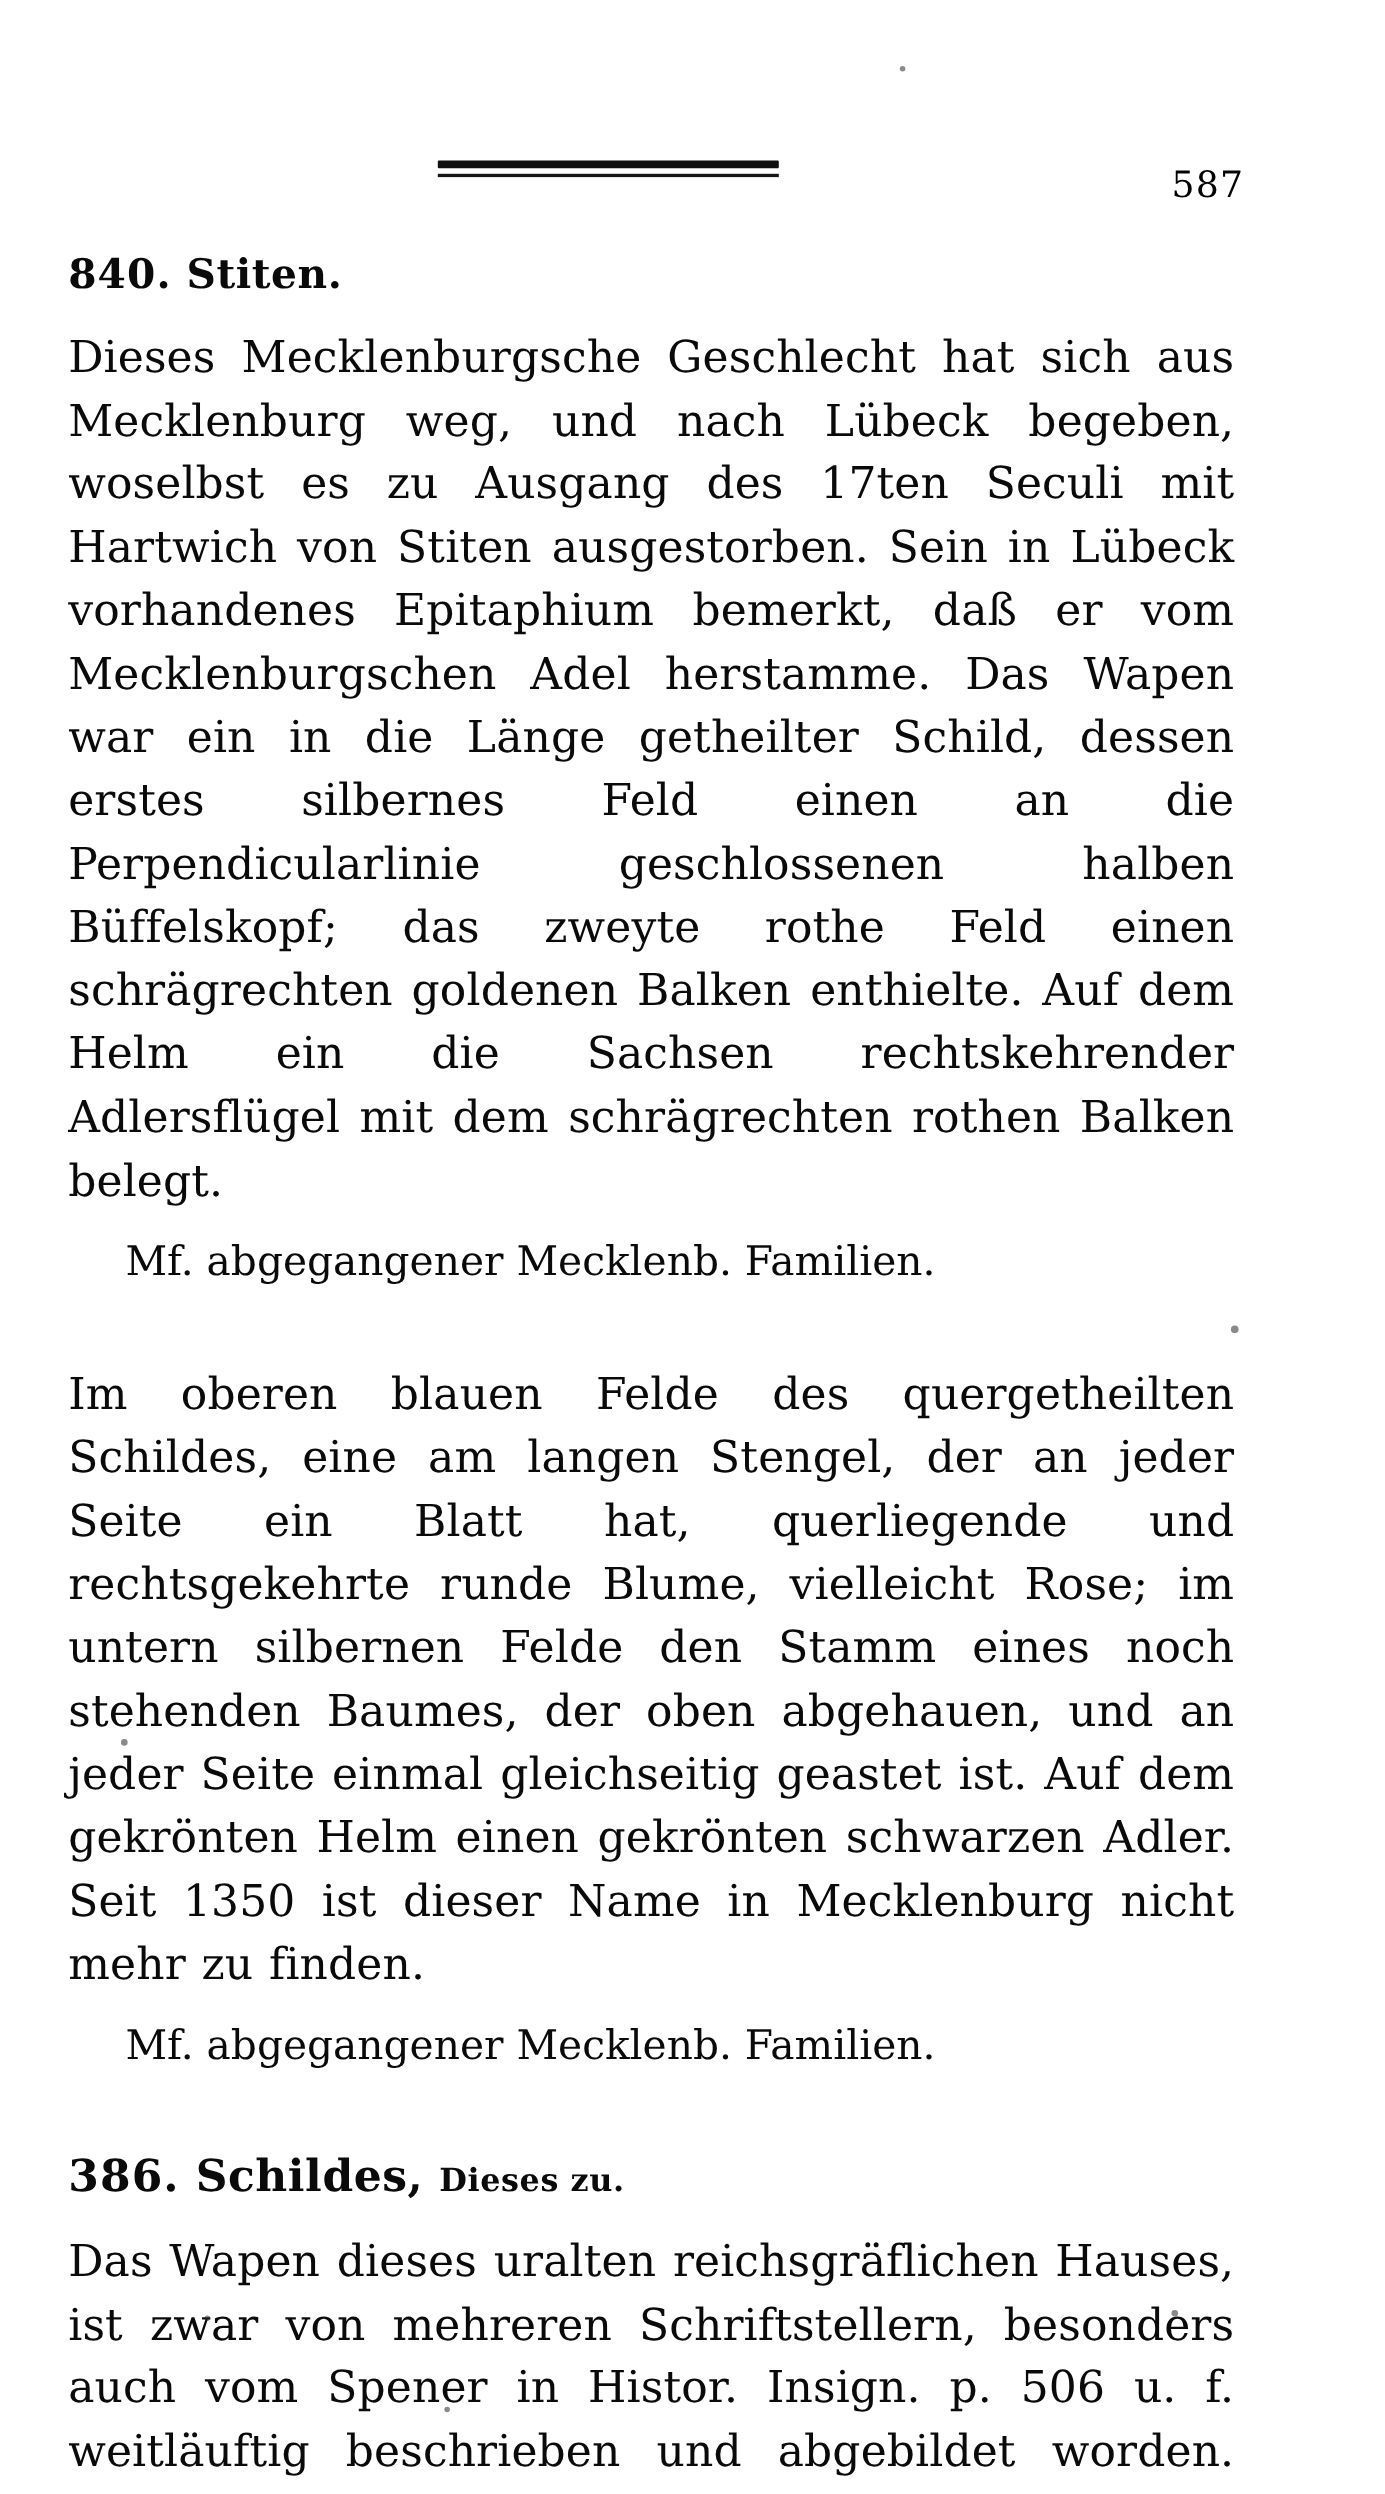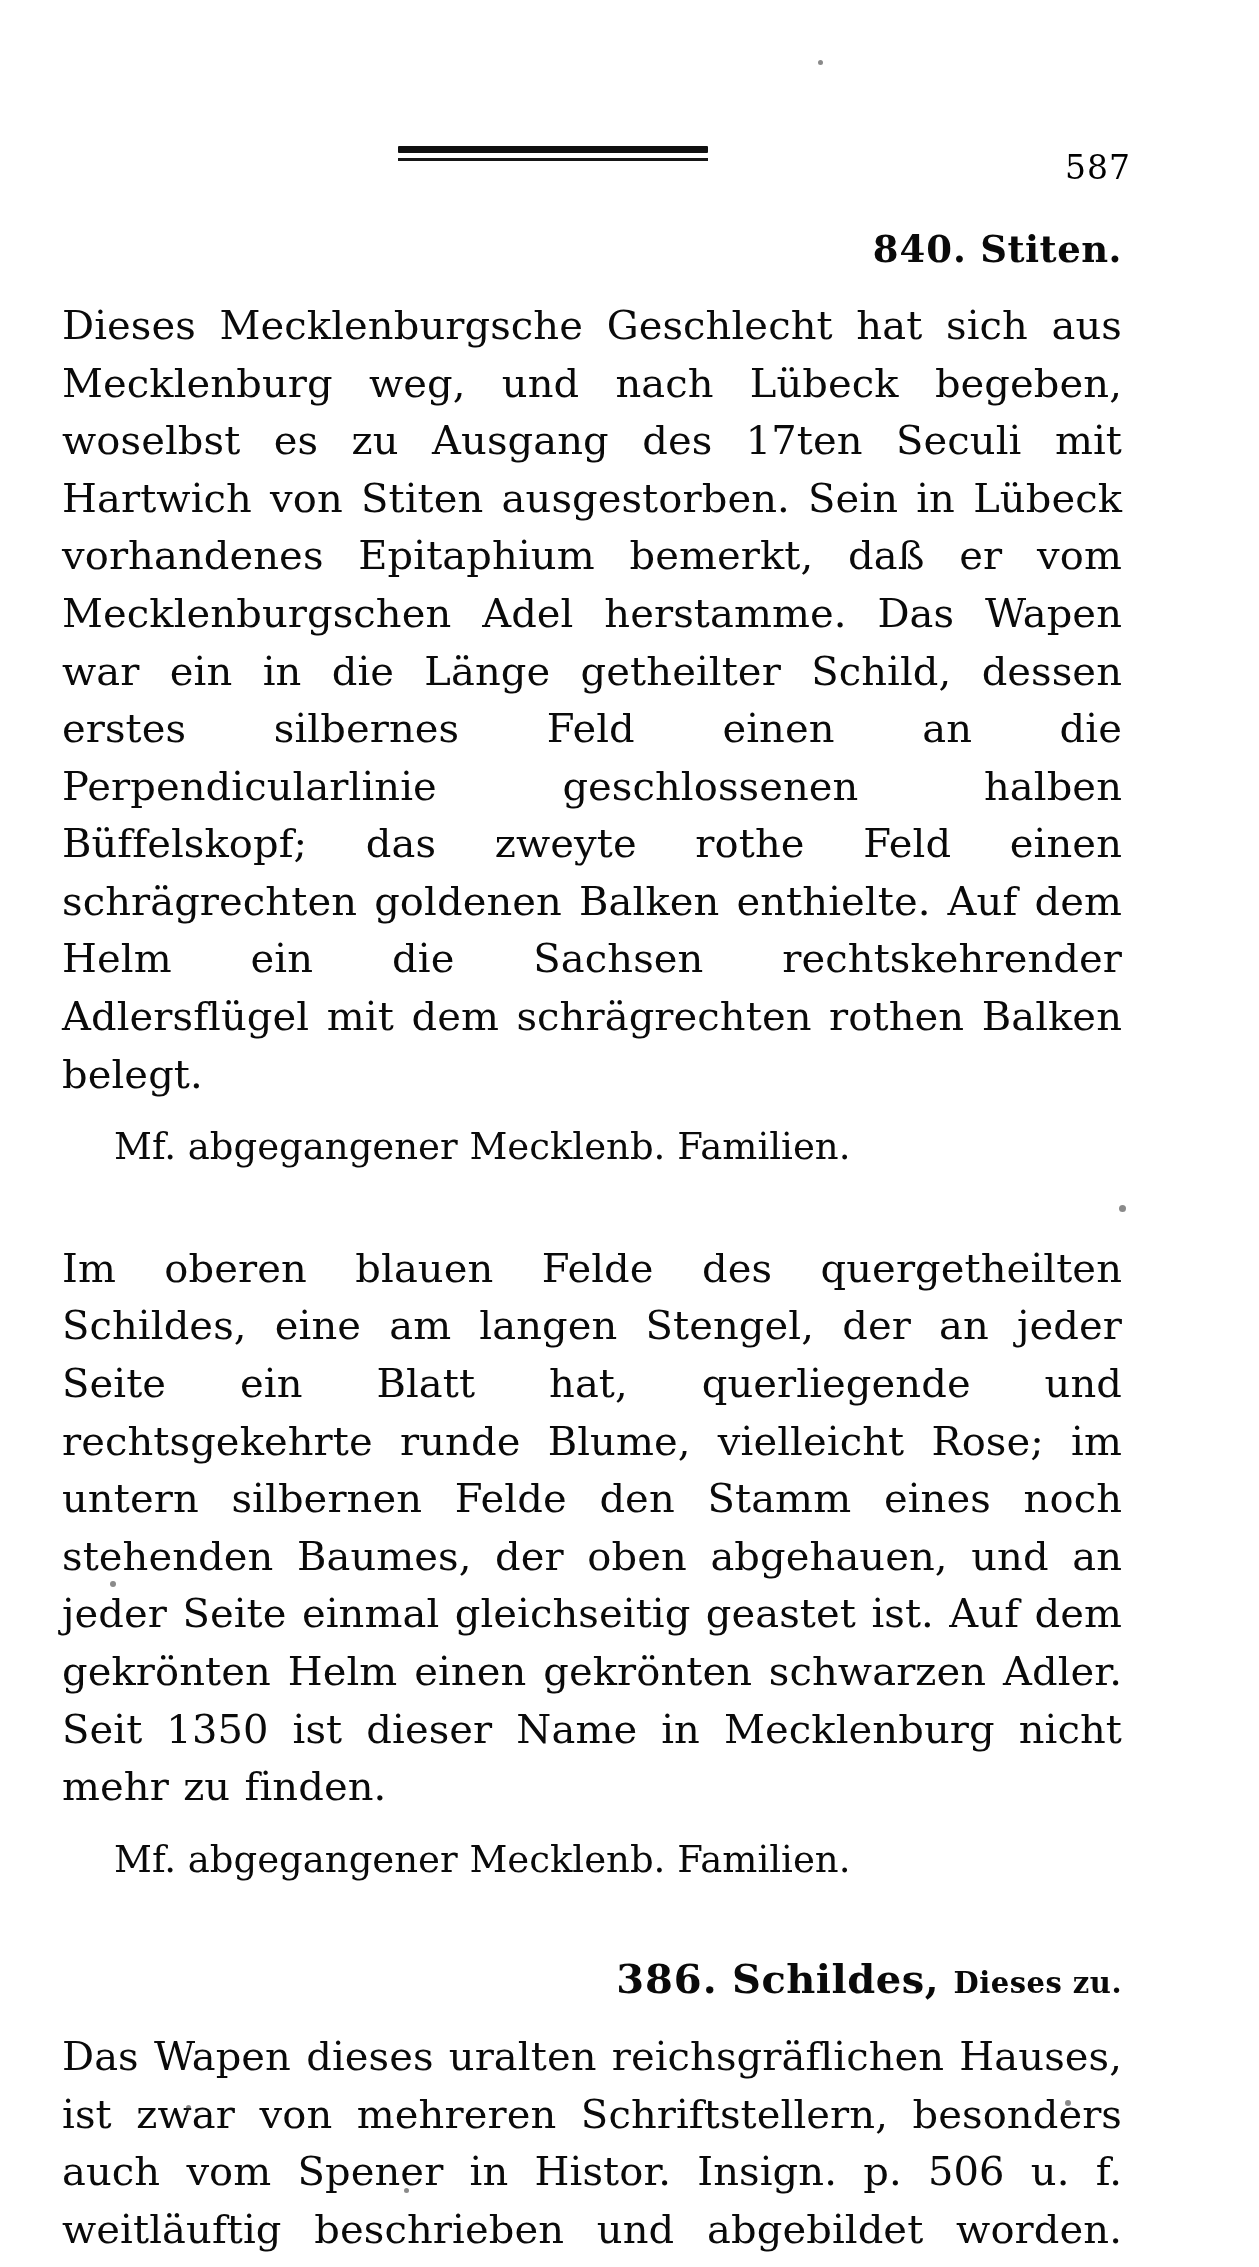--- a/index.html
+++ b/index.html
@@ -60,21 +60,21 @@
     left: 62px;
     top: 225px;
     width: 1060px;
   }
 
   .section {
     margin-bottom: 10px;
   }
 
   .heading {
-    text-align: right;
+    text-align: left;
     font-size: 37px;
     line-height: 1.35;
     margin: 0 0 22px 0;
     letter-spacing: 0.5px;
     font-weight: 700;
     font-family: "DejaVu Serif", serif;
   }
   .heading .num {
     font-weight: 700;
     font-family: "DejaVu Serif", serif;

